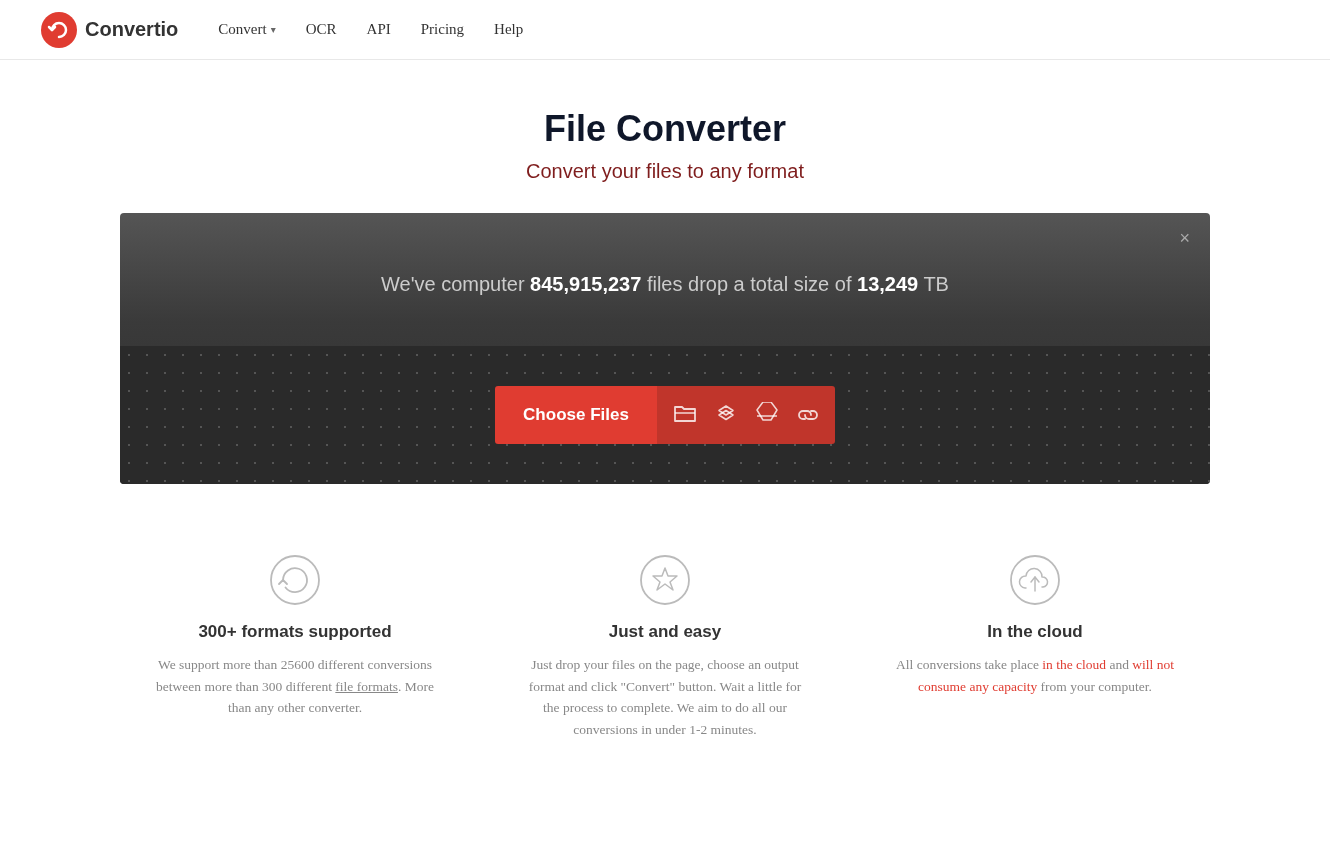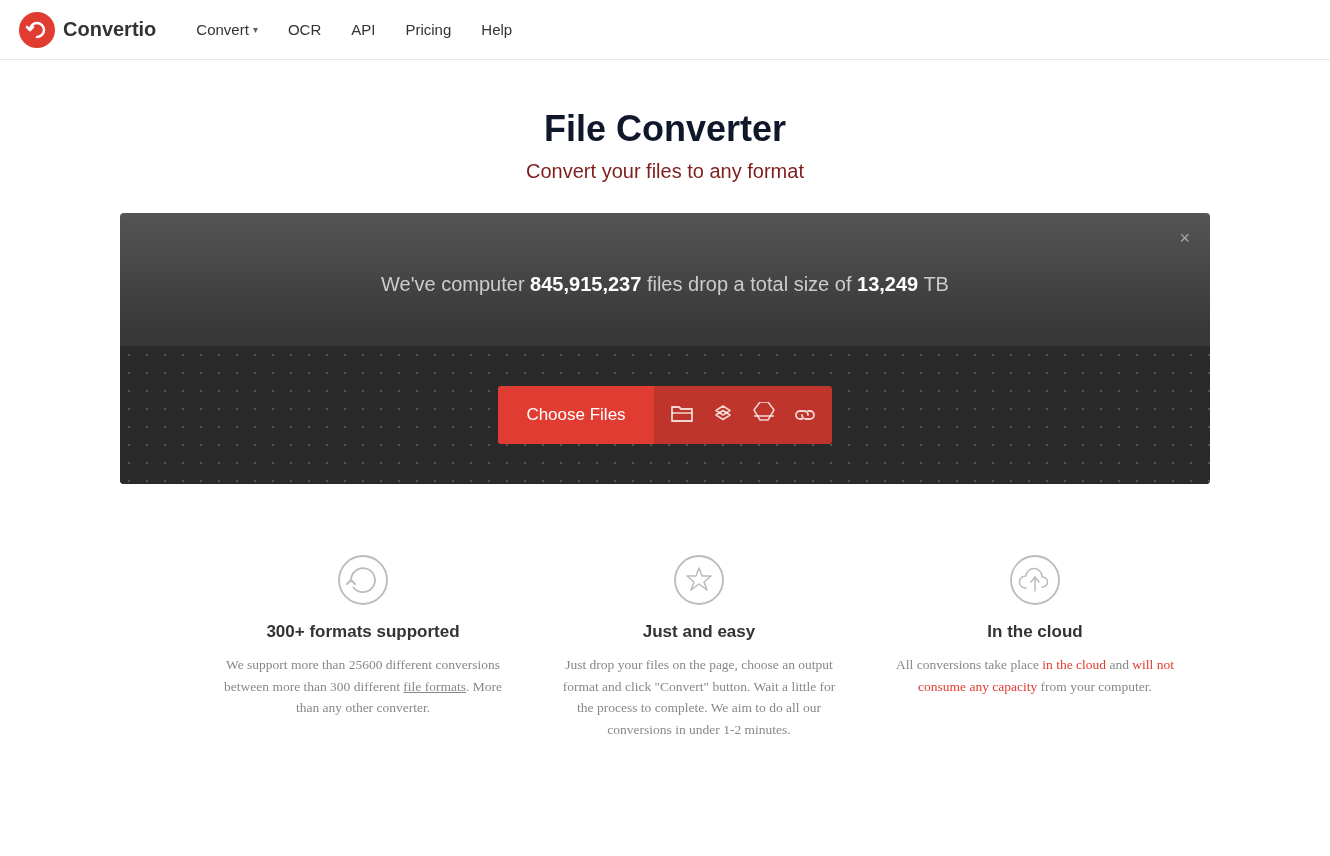--- a/index.html
+++ b/index.html
@@ -2,21 +2,21 @@
 <html><head>
   <meta charset="utf-8">
   <style>
     * { box-sizing: border-box; margin: 0; padding: 0; }
     body { font-family: 'Segoe UI', Arial, sans-serif; background: #fff; color: #333; }
 
     
     header {
       display: flex;
       align-items: center;
-      padding: 0 19px;
+      padding: 0 41px;
       height: 60px;
       border-bottom: 1px solid #e8e8e8;
       position: relative;
     }
     .logo-area {
       display: flex;
       align-items: center;
       margin-right: 40px;
       text-decoration: none;
     }
@@ -36,20 +36,21 @@
       gap: 30px;
     }
     .nav-item {
       font-size: 15px;
       color: #333;
       text-decoration: none;
       cursor: pointer;
       display: flex;
       align-items: center;
       gap: 4px;
+      font-family: Liberation Serif, serif;
     }
     .nav-chevron {
       font-size: 10px;
       color: #666;
     }
 
     
     .hero {
       text-align: center;
       padding: 48px 20px 30px;
@@ -110,21 +111,21 @@
     .upload-row {
       display: flex;
       justify-content: center;
       align-items: center;
       gap: 0;
     }
     .choose-files-btn {
       background: #e03c31;
       color: #fff;
       font-size: 17px;
-      font-weight: 400;
+      font-weight: 700;
       border: none;
       padding: 16px 28px;
       cursor: pointer;
       border-radius: 3px 0 0 3px;
       height: 58px;
       white-space: nowrap;
     }
 
     .upload-icons {
       background: #c0352b;
@@ -152,21 +153,21 @@
       text-decoration: none;
     }
     .lock-icon {
       font-size: 12px;
       margin-right: 4px;
     }
 
     
     .features {
       display: flex;
-      justify-content: flex-end;
+      justify-content: space-between;
       gap: 56px;
       padding: 70px 40px 60px;
       max-width: 1100px;
       margin: 0 auto;
     }
     .feature {
       text-align: center;
       max-width: 280px;
     }
     .feature-title {

